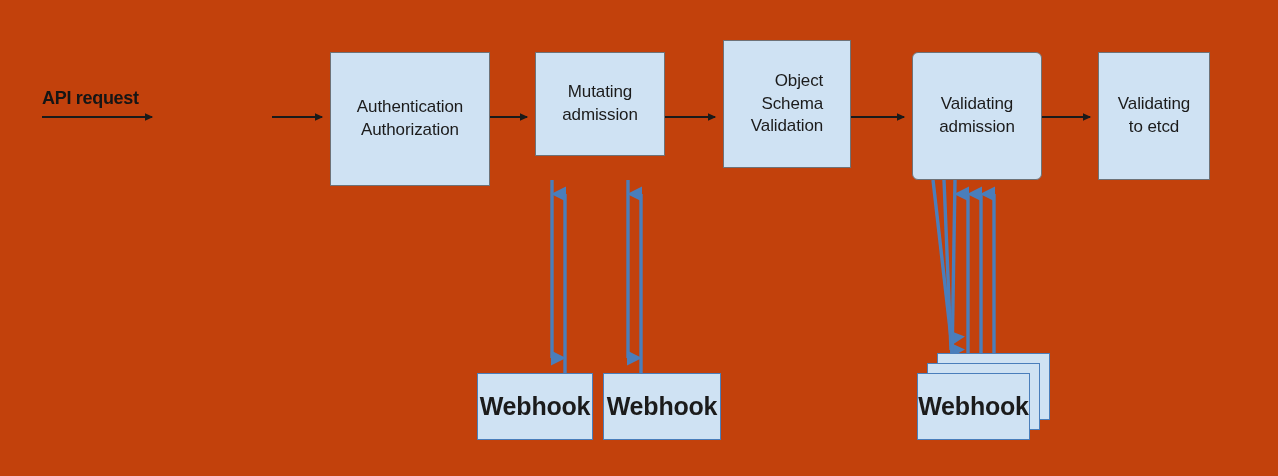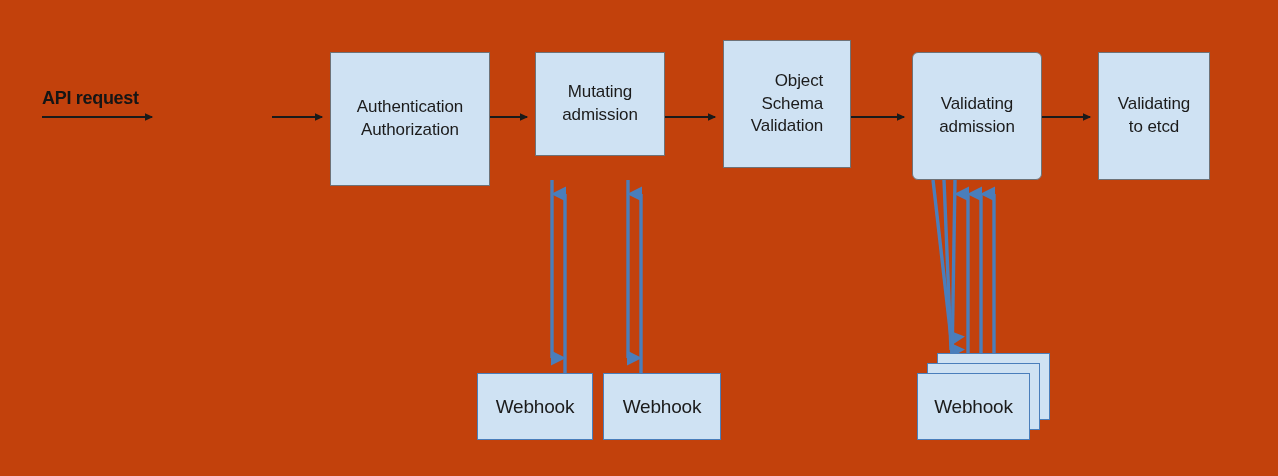--- a/index.html
+++ b/index.html
@@ -35,22 +35,22 @@
   }
   .webhook-box {
     position: absolute;
     box-sizing: border-box;
     background: #cfe2f3;
     border: 1.6px solid #4a7ebb;
     display: flex;
     align-items: center;
     justify-content: center;
     text-align: center;
-    font-size: 19px;
-    font-weight: normal;
+    font-size: 25px;
+    font-weight: bold;
     color: #1b1b1b;
     letter-spacing: -0.2px;
   }
   .webhook-ghost {
     position: absolute;
     box-sizing: border-box;
     background: #cfe2f3;
     border: 1.6px solid #4a7ebb;
   }
   .api-request-label {

